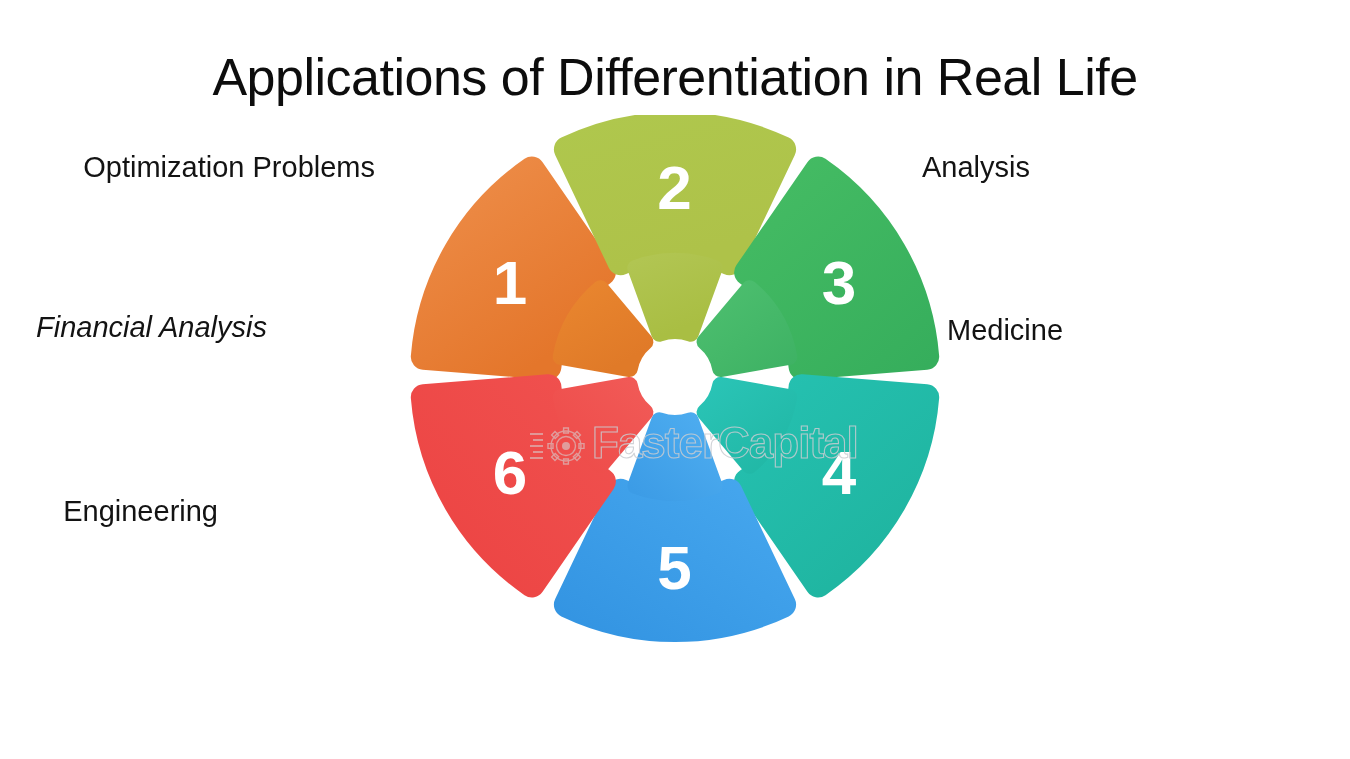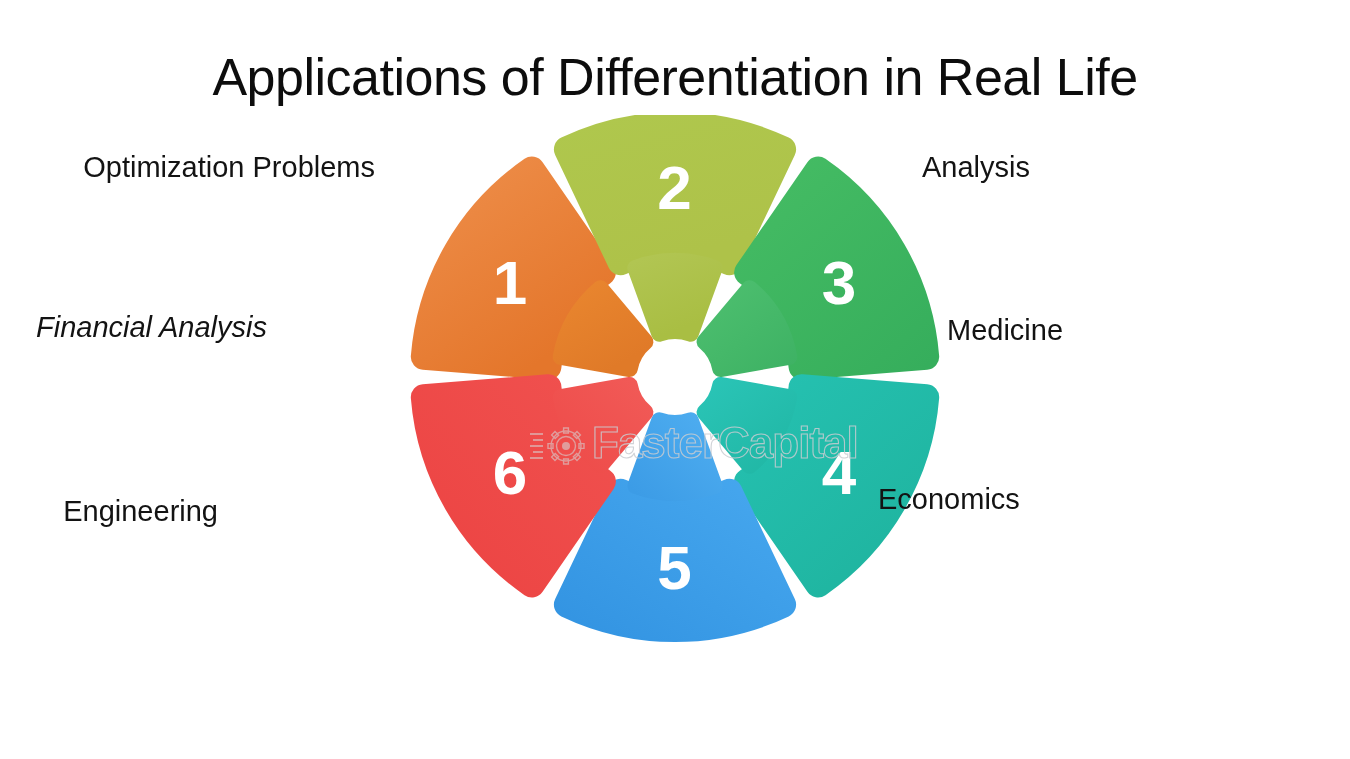--- a/index.html
+++ b/index.html
@@ -232,15 +232,14 @@
   <div class="callout left" id="label-optimization">Optimization Problems</div>
 
   <div class="callout left" id="label-financial">Financial Analysis</div>
 
   <div class="callout left" id="label-engineering">Engineering</div>
 
   <div class="callout right" id="label-physics">Analysis</div>
 
   <div class="callout right" id="label-medicine">Medicine</div>
 
-  <div class="callout right" id="label-economics">Economics</div>
 
 </div>
 
 </body></html>

